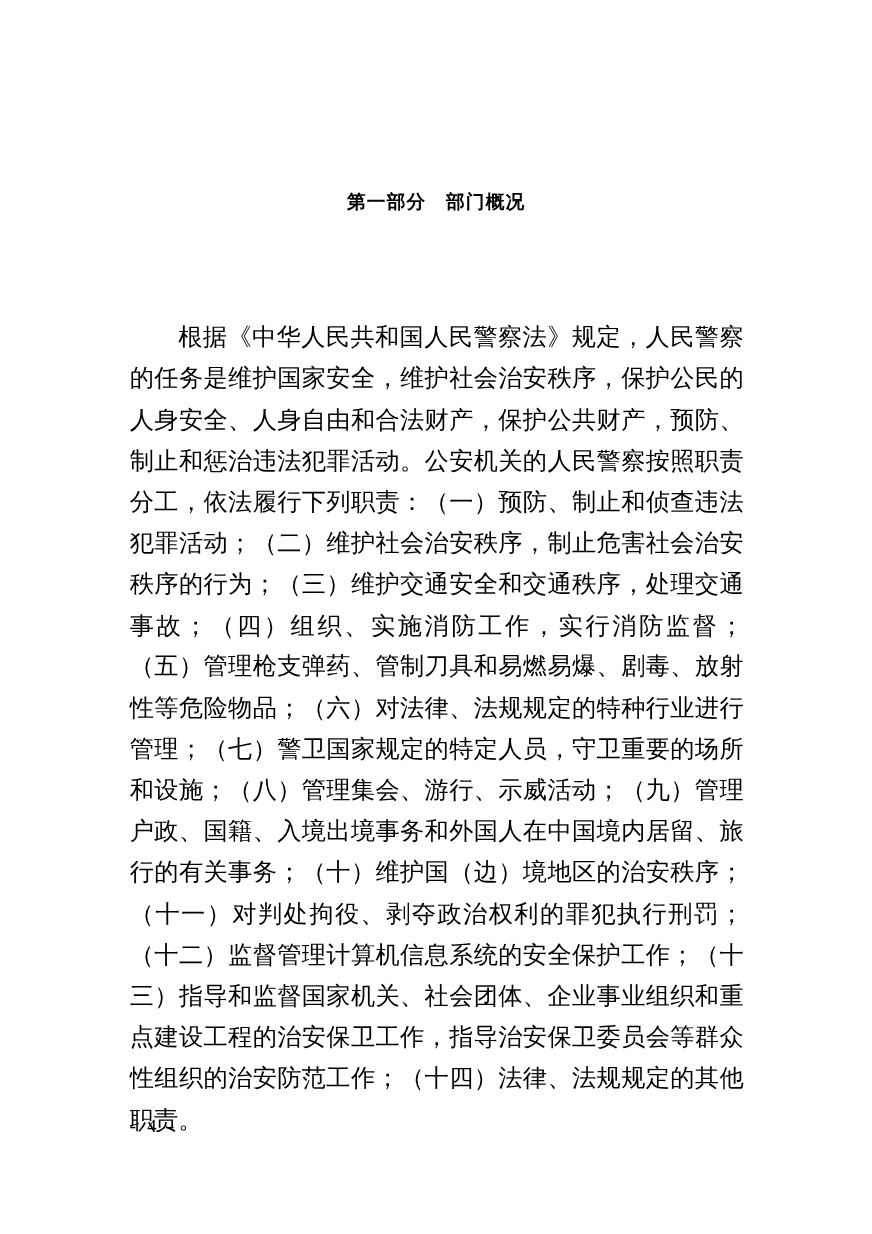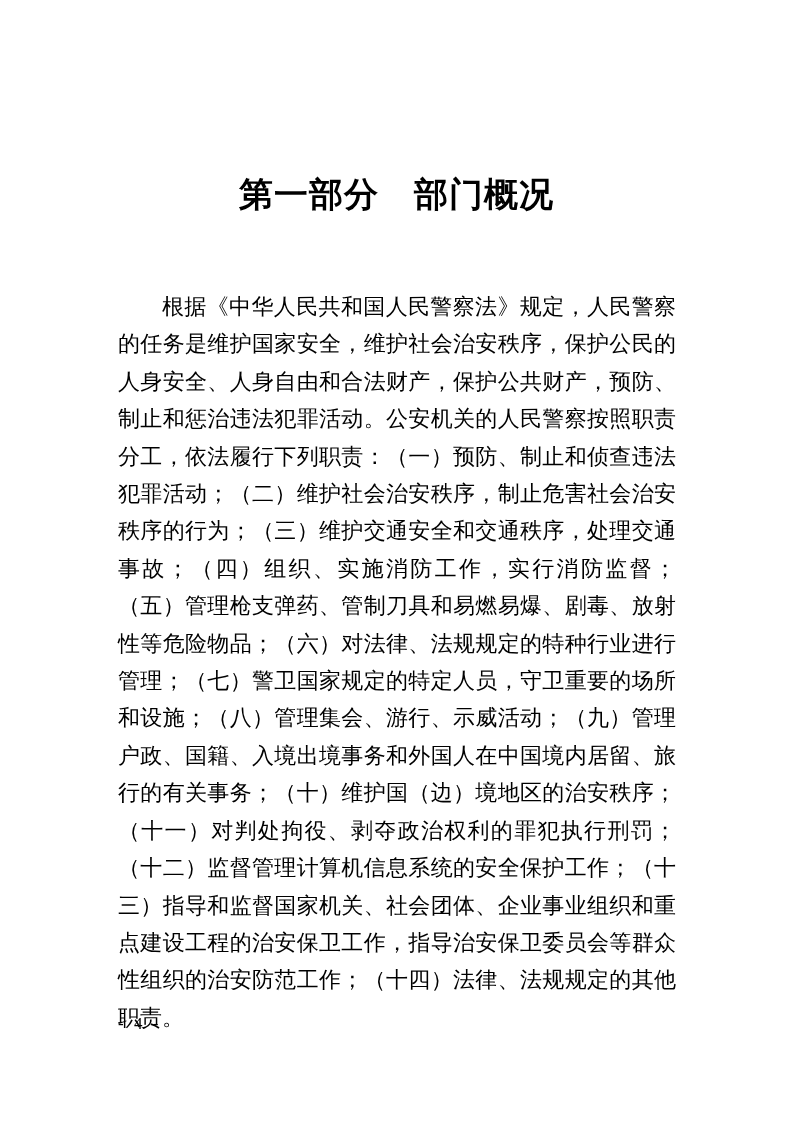--- a/index.html
+++ b/index.html
@@ -16,21 +16,21 @@
     overflow: hidden;
     color: #000000;
   }
   .doc-title {
     position: absolute;
     top: 172px;
     left: 0;
     right: 0;
     text-align: center;
     font-family: "Liberation Sans", "DejaVu Sans", sans-serif;
-    font-size: 34px;
+    font-size: 17px;
     font-weight: 700;
     letter-spacing: 1px;
     color: #000000;
   }
   .section-heading {
     position: absolute;
     top: 254px;
     left: 118px;
     width: 558px;
     text-indent: 2em;

